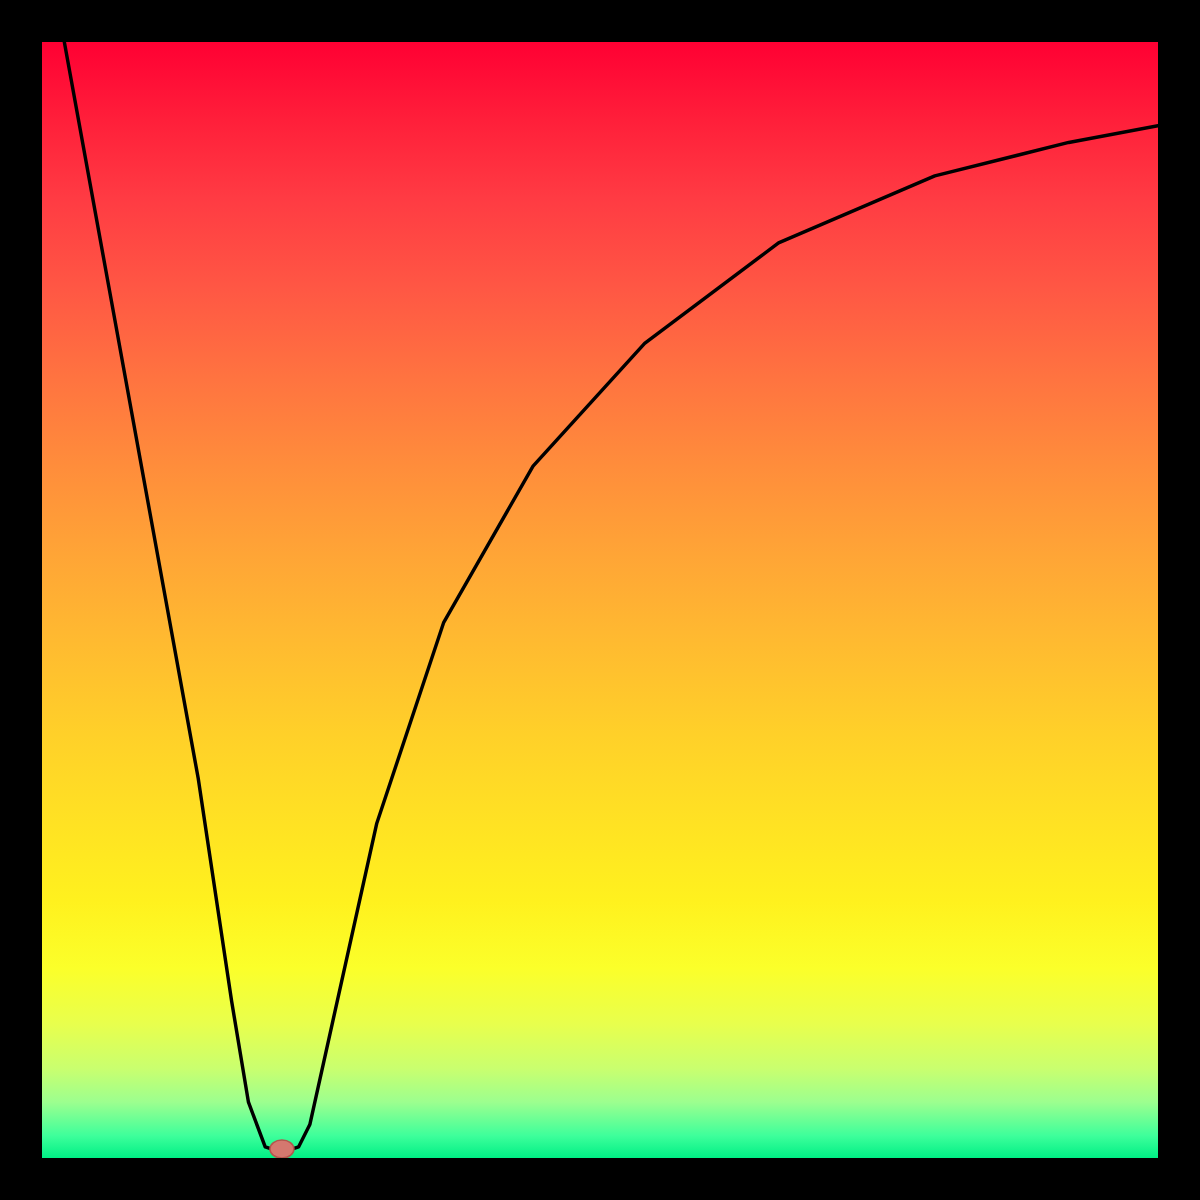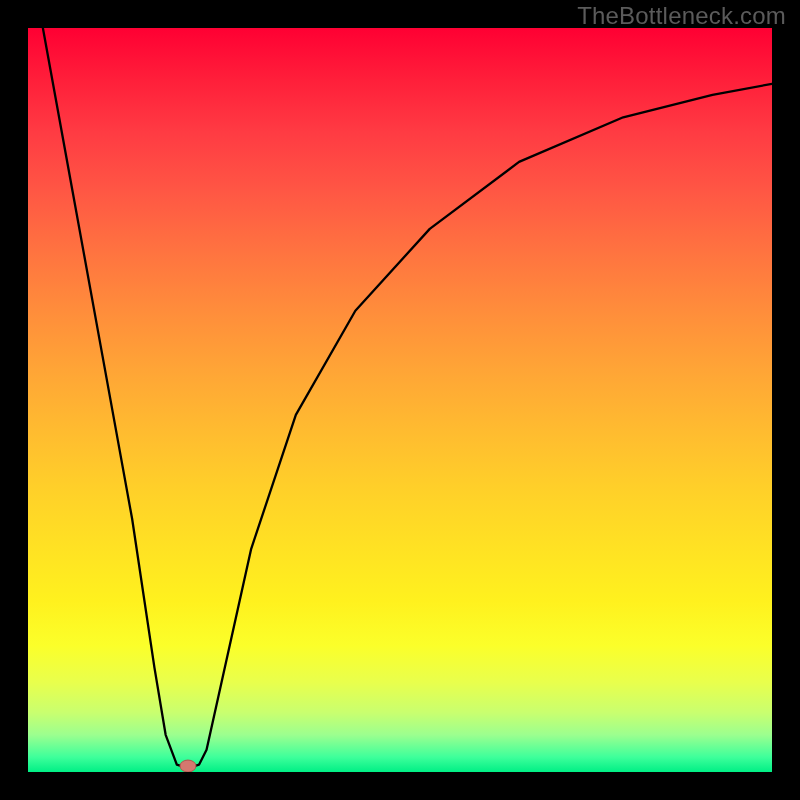--- a/index.html
+++ b/index.html
@@ -77,21 +77,20 @@
   .marker {
     fill: #d4786f;
     stroke: #b3564d;
     stroke-width: 1;
   }
 </style>
 </head>
 <body>
 
 <div class="frame">
-  <div class="watermark">TheBottleneck.com</div>
 
   <div class="plot-area">
     <div class="gradient"></div>
 
     <svg class="curve" viewBox="0 0 744 744" preserveAspectRatio="none">
       <path class="curve-path" d="M14.88 0.00 L44.64 163.68 L74.40 327.36 L104.16 491.04 L126.48 639.84 L137.64 706.80 L148.80 736.56 L159.96 740.28 L171.12 736.56 L178.56 721.68 L193.44 654.72 L223.20 520.80 L267.84 386.88 L327.36 282.72 L401.76 200.88 L491.04 133.92 L595.20 89.28 L684.48 66.96 L744.00 55.80"></path>
       <ellipse class="marker" cx="159.96" cy="738.05" rx="8" ry="6"></ellipse>
     </svg>
   </div>
 </div>

